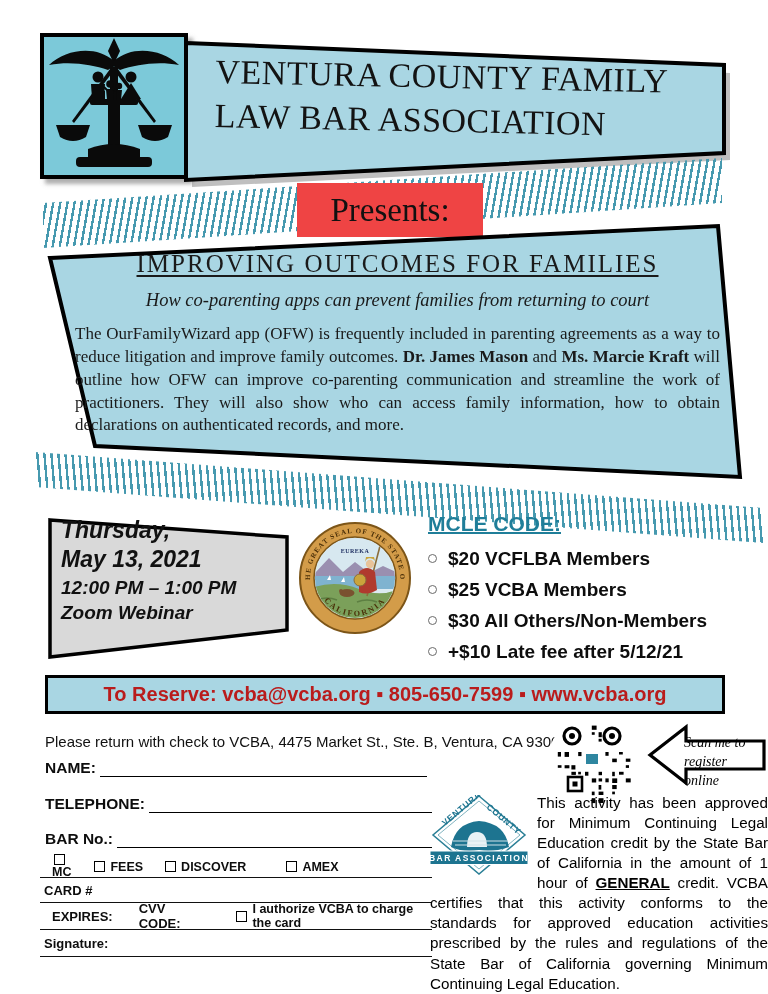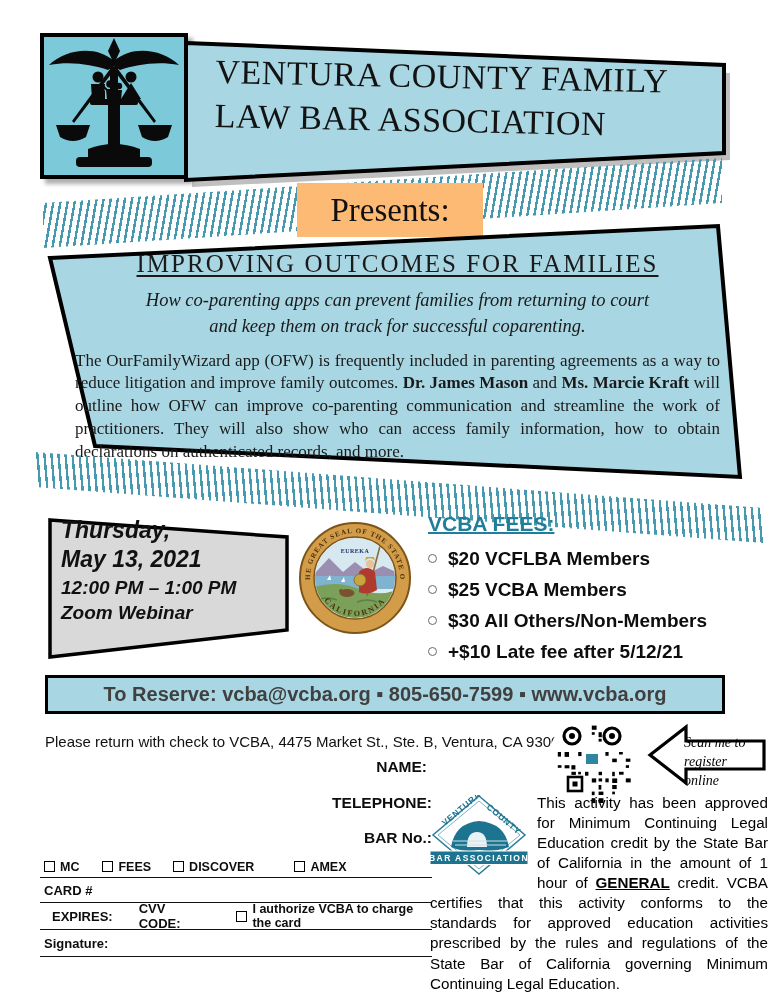--- a/index.html
+++ b/index.html
@@ -16,21 +16,21 @@
                  transform-origin:left top; white-space:nowrap; }
   .banner-text span { display:block; }
 
   
   .stripes { background:repeating-linear-gradient(100deg, #4699af 0 2.4px, rgba(255,255,255,0) 2.4px 7px); }
   .stripes-top { left:40px; top:150px; width:688px; height:105px;
                  clip-path:polygon(3px 53px, 682px 8px, 682px 53px, 3px 98px); }
   .stripes-bottom { left:30px; top:440px; width:740px; height:105px;
                  background:repeating-linear-gradient(85deg, #4699af 0 2.4px, rgba(255,255,255,0) 2.4px 7px);
                  clip-path:polygon(5px 12px, 733px 68px, 733px 103px, 5px 47px); }
-  .presents-box { left:297px; top:183px; width:186px; height:54px; background:#fdba74;
+  .presents-box { left:297px; top:183px; width:186px; height:54px; background:#ef4444;
                   display:flex; align-items:center; justify-content:center;
                   font-family:"Liberation Serif", serif; font-size:33px; color:#111; }
 
   
   .event-svg { left:38px; top:216px; }
   .event-content { left:75px; top:250px; width:645px; text-align:center; color:#1a1a1a; }
   .event-title { font-family:"Liberation Serif", serif; font-size:25px; letter-spacing:2px;
                  text-decoration:underline; text-decoration-thickness:2px; text-underline-offset:3px; }
   .event-sub { margin-top:9px; font-family:"Liberation Serif", serif; font-style:italic;
                font-size:18.5px; line-height:1.42; }
@@ -48,32 +48,32 @@
   .mcle-heading { font-size:21px; font-weight:bold; color:#1f7e99; text-decoration:underline;
                   text-decoration-thickness:2px; margin-bottom:7px; }
   .fee-item { display:flex; align-items:center; height:31px; }
   .fee-bullet { width:9px; height:9px; border:1.6px solid #6a6a6a; border-radius:50%;
                 margin-right:11px; flex:0 0 auto; background:#fff; }
   .fee-label { font-size:19px; font-weight:bold; color:#0d0d0d; white-space:nowrap; }
 
   
   .reserve-banner { left:45px; top:675px; width:680px; height:39px; background:#a9d6e3;
                     border:3px solid #000; display:flex; align-items:center; justify-content:center;
-                    font-size:20px; font-weight:bold; color:#404040; }
+                    font-size:20px; font-weight:bold; color:#b91c1c; }
   .mail-line { left:45px; top:733px; font-size:15px; color:#111; }
 
   
   .qr-svg { left:542px; top:714px; }
   .arrow-svg { left:646px; top:722px; }
   .arrow-text { left:684px; top:734px; width:72px; font-family:"Liberation Serif", serif;
                 font-style:italic; font-size:14px; line-height:1.35; color:#000; }
 
   
   .field-row { position:absolute; left:45px; display:flex; align-items:flex-end;
-               font-weight:bold; font-size:15.5px; color:#0d0d0d;flex-direction:column; }
+               font-weight:bold; font-size:15.5px; color:#0d0d0d; }
   .field-row .line { flex:1; border-bottom:1.7px solid #000; height:19px; margin-left:4px; }
   .card-table { left:40px; top:856px; width:392px; font-weight:bold; color:#0d0d0d; }
   .ct-row { display:flex; align-items:center; border-bottom:1.7px solid #111; }
   .cb { display:inline-block; width:11px; height:11px; border:1.8px solid #000;
         background:#fff; margin-right:5px; flex:0 0 auto; }
   .ct-r1 { height:22px; font-size:12.5px; }
   .ct-r2 { height:25px; font-size:13px; padding-left:4px; }
   .ct-r3 { height:27px; font-size:13px; }
   .ct-r4 { height:27px; font-size:13px; padding-left:4px;text-align:right; }
   .cb-group { display:flex; align-items:center; }
@@ -130,21 +130,20 @@
   <div class="abs stripes stripes-top"></div>
   <div class="abs presents-box">Presents:</div>
 
   <svg class="abs event-svg" width="714" height="268" viewBox="0 0 714 268">
     <polygon points="12,42 680,10 702,261 57,230" fill="#a9d6e3" stroke="#000" stroke-width="4"></polygon>
   </svg>
   <div class="abs event-content">
     <div class="event-title">IMPROVING OUTCOMES FOR FAMILIES</div>
     <div class="event-sub">
       <div>How co-parenting apps can prevent families from returning to court</div>
-      <div>and keep them on track for successful coparenting.</div>
     </div>
     <div class="event-desc"><span>The OurFamilyWizard app (OFW) is frequently included in parenting agreements as a way to reduce litigation and improve family outcomes. </span><b>Dr. James Mason</b><span> and </span><b>Ms. Marcie Kraft</b><span> will outline how OFW can improve co-parenting communication and streamline the work of practitioners. They will also show who can access family information, how to obtain declarations on authenticated records, and more.</span></div>
   </div>
 
   <div class="abs stripes stripes-bottom"></div>
 
   <svg class="abs date-svg" width="262" height="162" viewBox="0 0 262 162">
     <polygon points="12,17 249,34 249,127 12,154" fill="#d9d9d9" stroke="#000" stroke-width="3.5"></polygon>
   </svg>
   <div class="abs date-text">
@@ -182,21 +181,21 @@
     <text font-family="Liberation Serif, serif" font-size="6" font-weight="bold" fill="#1a2a5e" text-anchor="middle" x="58" y="33" letter-spacing="0.5">EUREKA</text>
     <text font-family="Liberation Serif, serif" font-size="7" font-weight="bold" fill="#4a2f08" letter-spacing="1.1">
       <textPath href="#arcTop" startOffset="50%" text-anchor="middle">THE GREAT SEAL OF THE STATE OF</textPath>
     </text>
     <text font-family="Liberation Serif, serif" font-size="8" font-weight="bold" fill="#4a2f08" letter-spacing="2">
       <textPath href="#arcBottom" startOffset="50%" text-anchor="middle">CALIFORNIA</textPath>
     </text>
   </svg>
 
   <div class="abs mcle">
-    <div class="mcle-heading">VCBA FEES:</div>
+    <div class="mcle-heading">MCLE CODE:</div>
     <div class="fee-item">
       <span class="fee-bullet"></span>
       <span class="fee-label">$20 VCFLBA Members</span>
     </div>
     <div class="fee-item">
       <span class="fee-bullet"></span>
       <span class="fee-label">$25 VCBA Members</span>
     </div>
     <div class="fee-item">
       <span class="fee-bullet"></span>
@@ -274,21 +273,21 @@
     <span>TELEPHONE:</span>
     <span class="line"></span>
   </div>
   <div class="field-row" style="top:829px; width:387px;">
     <span>BAR No.:</span>
     <span class="line"></span>
   </div>
 
   <div class="abs card-table">
     <div class="ct-row ct-r1">
-      <span class="cb-group" style="margin-left:4px;">
+      <span class="cb-group" style="margin-left:12px;flex-direction:column;">
         <span class="cb"></span>
         <span>MC</span>
       </span>
       <span class="cb-group" style="margin-left:23px;">
         <span class="cb"></span>
         <span>FEES</span>
       </span>
       <span class="cb-group" style="margin-left:22px;">
         <span class="cb"></span>
         <span>DISCOVER</span>

